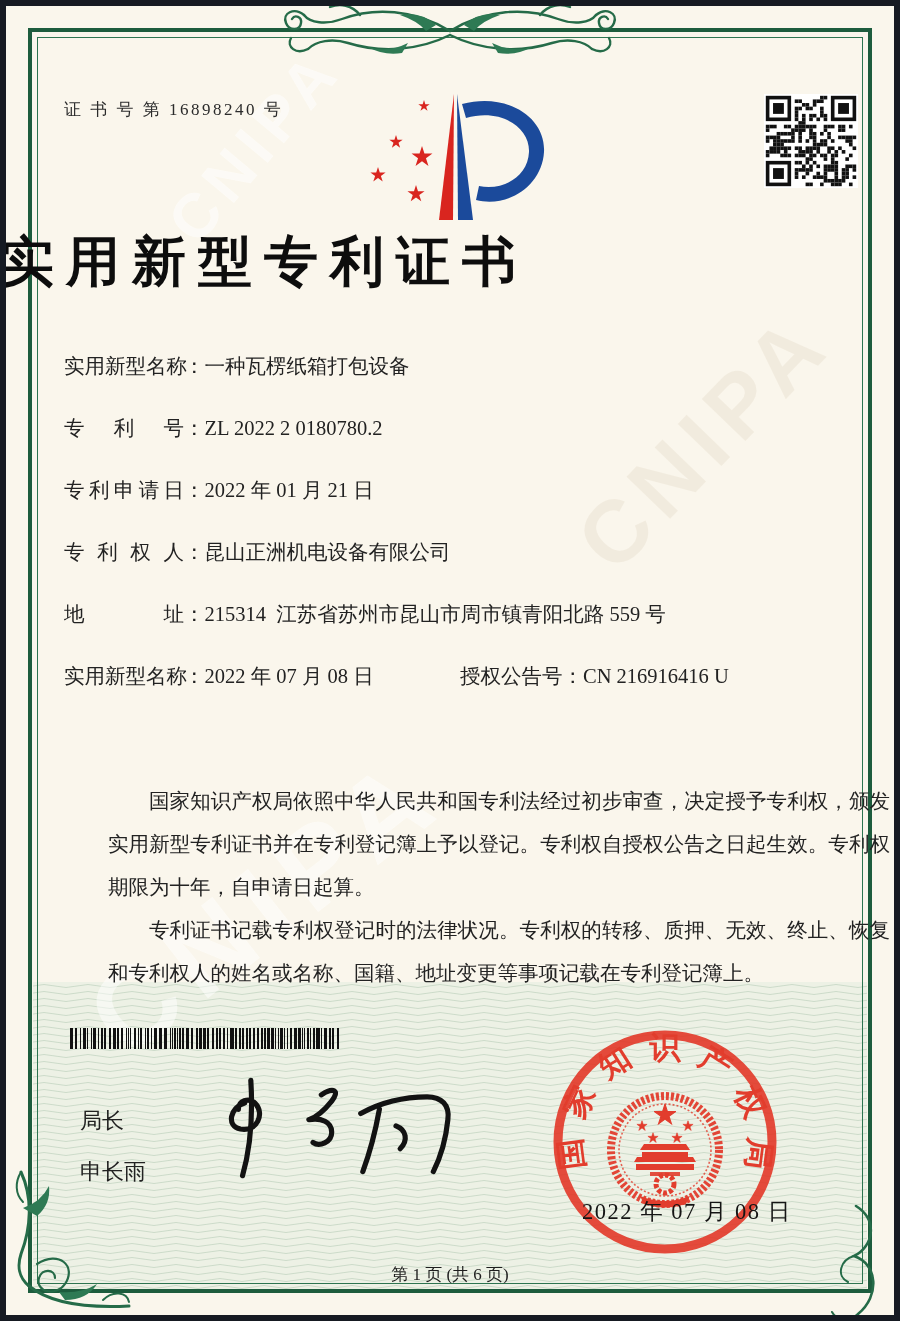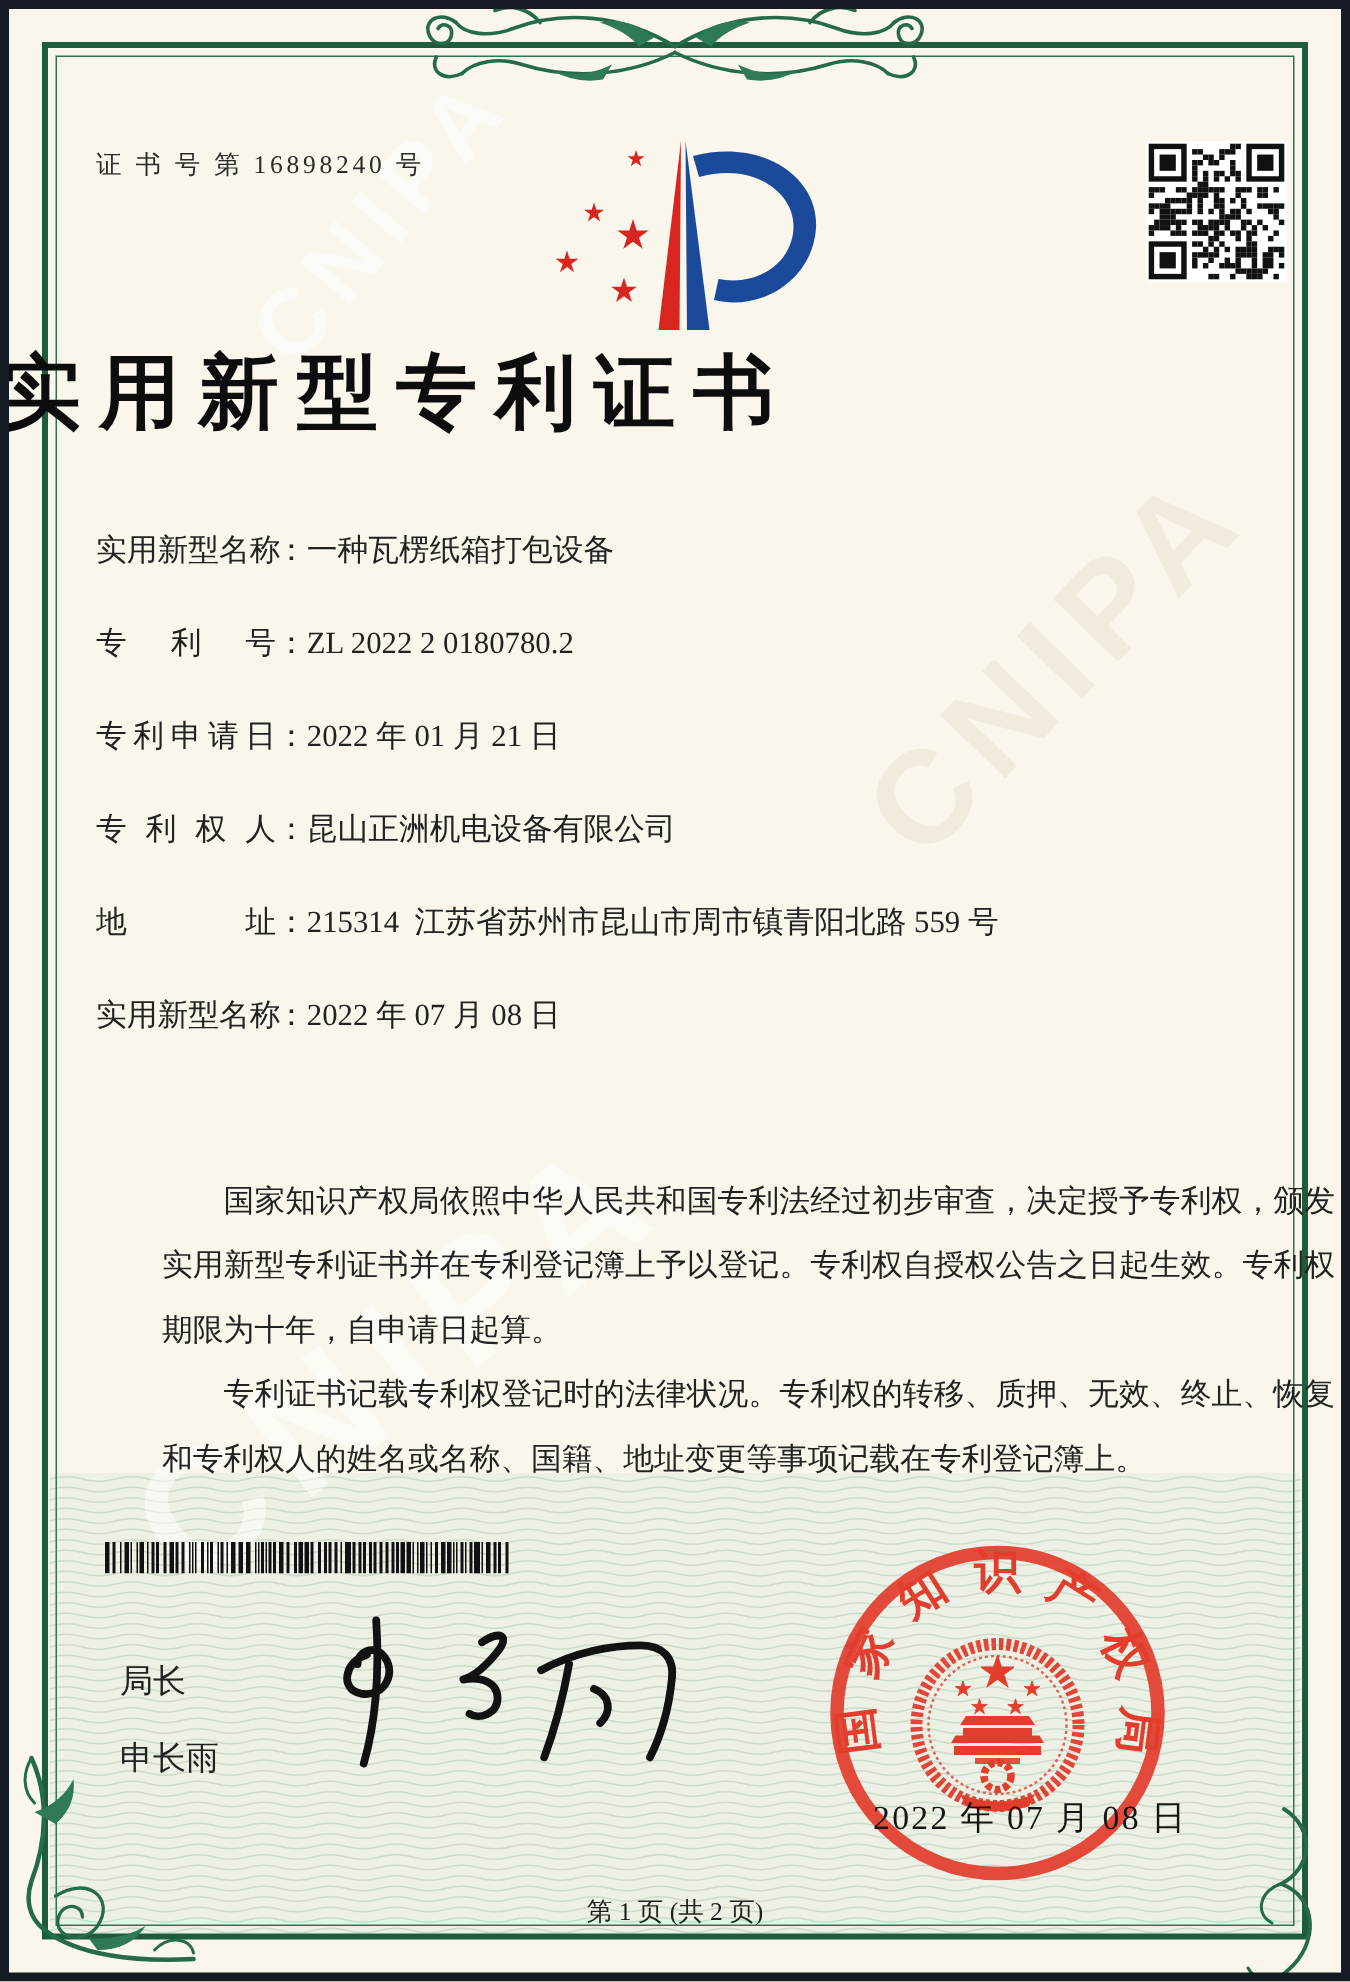--- a/index.html
+++ b/index.html
@@ -351,20 +351,21 @@
 <div class="title">实用新型专利证书</div>
 
 <div class="fields">
   <div class="row"><span class="lbl">实用新型名称</span><span>：</span><span class="val">一种瓦楞纸箱打包设备</span></div>
   <div class="row"><span class="lbl">专利号</span><span>：</span><span class="val">ZL 2022 2 0180780.2</span></div>
   <div class="row"><span class="lbl">专利申请日</span><span>：</span><span class="val">2022 年 01 月 21 日</span></div>
   <div class="row"><span class="lbl">专利权人</span><span>：</span><span class="val">昆山正洲机电设备有限公司</span></div>
   <div class="row"><span class="lbl">地址</span><span>：</span><span class="val">215314  江苏省苏州市昆山市周市镇青阳北路 559 号</span></div>
   <div class="row grant-row">
     <span class="lbl">实用新型名称</span><span>：</span><span class="val">2022 年 07 月 08 日</span>
+    <span class="grant-no"><span>授权公告号</span><span>：</span><span class="val">CN 216916416 U</span></span>
   </div>
 </div>
 
 <div class="paras">
   <p>国家知识产权局依照中华人民共和国专利法经过初步审查，决定授予专利权，颁发实用新型专利证书并在专利登记簿上予以登记。专利权自授权公告之日起生效。专利权期限为十年，自申请日起算。</p>
   <p>专利证书记载专利权登记时的法律状况。专利权的转移、质押、无效、终止、恢复和专利权人的姓名或名称、国籍、地址变更等事项记载在专利登记簿上。</p>
 </div>
 
 <div class="barcode"><svg id="bcsvg" width="276" height="21">
       <rect x="2" y="0" width="3" height="21" fill="#111"></rect>
@@ -477,13 +478,13 @@
     <rect x="102" y="132" width="46" height="7" stroke="none"></rect>
     <path d="M94 142 h62 l-3 -5 h-56 z" stroke="none"></path>
     <rect x="96" y="144" width="58" height="6" stroke="none"></rect>
     <rect x="110" y="152" width="30" height="4" stroke="none" opacity=".9"></rect>
     <circle cx="125" cy="164" r="9" fill="none" stroke-width="5" stroke-dasharray="4 2"></circle>
     <path d="M100 176 q 25 10 50 0 l -4 8 q -21 7 -42 0 z" stroke="none"></path>
   </g>
 </svg>
 <div class="seal-date">2022 年 07 月 08 日</div>
 
-<div class="footer">第 1 页 (共 2 页)</div>
+<div class="footer">第 1 页 (共 6 页)</div>
 
 </body></html>

